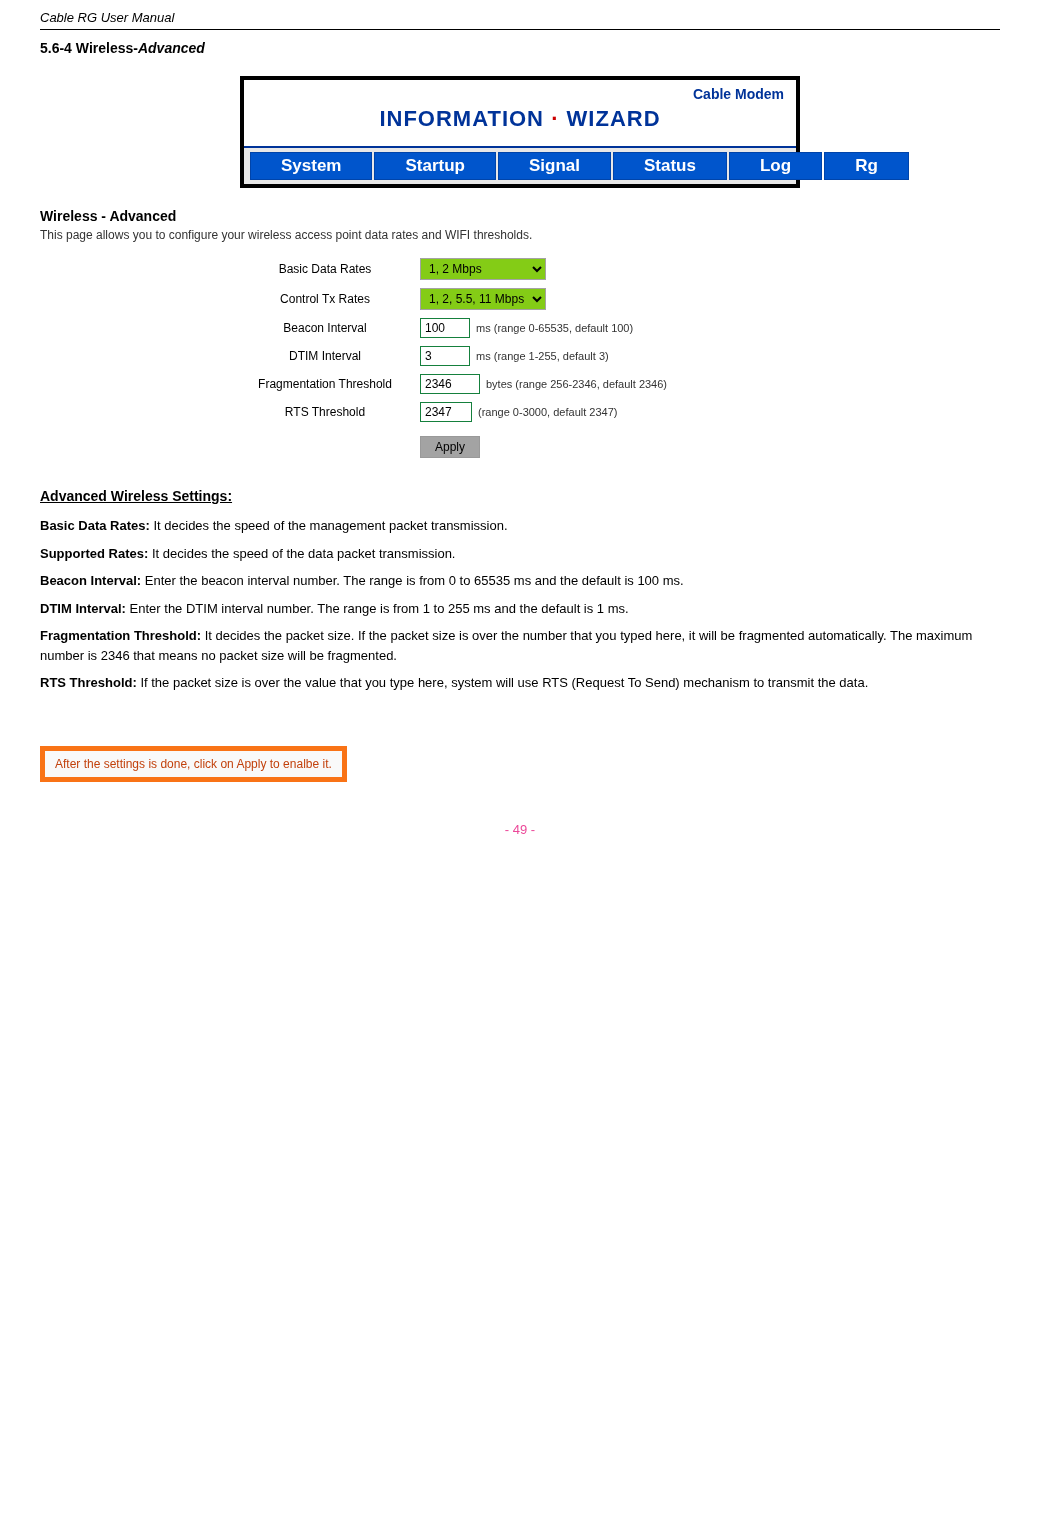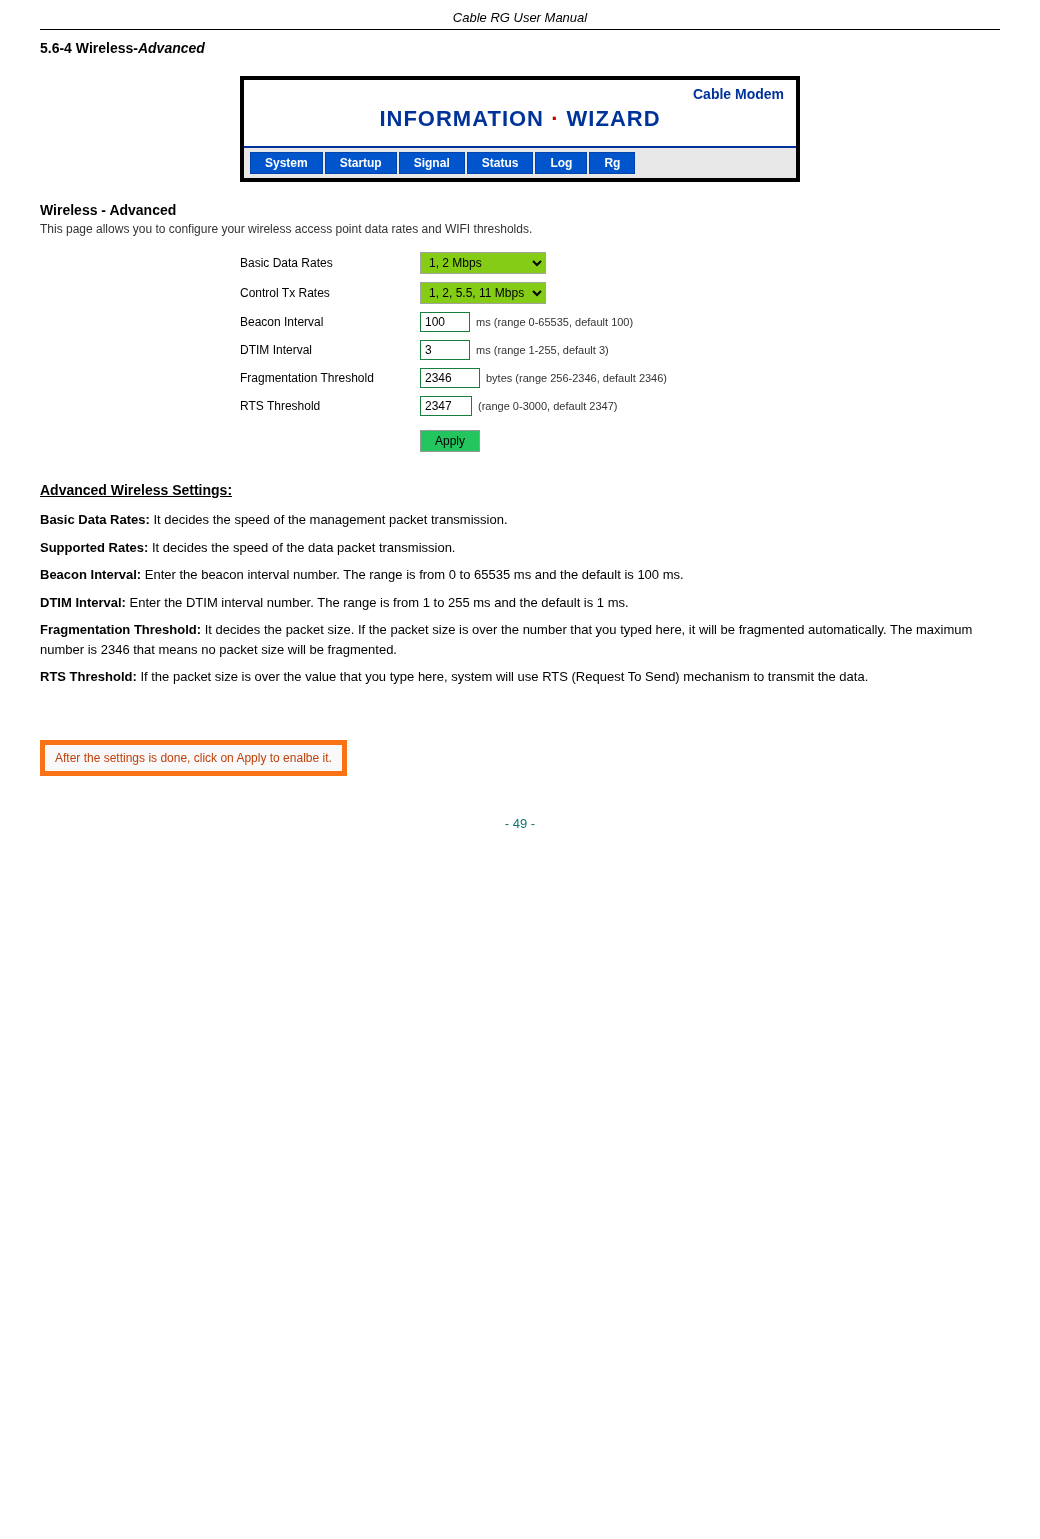--- a/index.html
+++ b/index.html
@@ -12,21 +12,21 @@
       min-height: 1539px;
       padding: 0;
     }
     .page-wrapper {
       width: 1040px;
       min-height: 1539px;
       padding: 10px 40px 40px 40px;
       position: relative;
     }
     .header-title {
-      text-align: center;
+      text-align: left;
       font-style: italic;
       font-size: 13px;
       color: #000;
       border-bottom: 1px solid #000;
       padding-bottom: 4px;
       margin-bottom: 10px;
     }
     .section-heading {
       font-weight: bold;
       font-size: 14px;
@@ -62,22 +62,22 @@
     .nav-bar {
       display: flex;
       background: #e8e8e8;
       padding: 4px 6px;
       gap: 2px;
     }
     .nav-btn {
       background: #0055cc;
       color: #fff;
       border: 1px solid #0044aa;
-      padding: 3px 14px;
-      font-size: 12px;
+      padding: 3px 30px;
+      font-size: 17px;
       font-weight: bold;
       cursor: pointer;
     }
 
     
     .wireless-section {
       margin: 20px 0 10px 0;
     }
     .wireless-title {
       font-size: 14px;
@@ -97,21 +97,21 @@
       width: 560px;
     }
     .form-row {
       display: flex;
       align-items: center;
       margin-bottom: 8px;
     }
     .form-label {
       width: 180px;
       font-size: 12px;
-      text-align: left;
+      text-align: center;
       padding-right: 10px;
     }
     .form-input-area {
       display: flex;
       align-items: center;
       gap: 6px;
     }
     .form-input-area input[type="text"] {
       border: 1px solid #15803d;
       padding: 2px 4px;
@@ -121,21 +121,21 @@
       border: 1px solid #a3a3a3;
       padding: 2px 4px;
       font-size: 12px;
       background: #84cc16;
     }
     .form-hint {
       font-size: 11px;
       color: #333;
     }
     .apply-btn {
-      background: #22c55e;
+      background: #a3a3a3;
       border: 1px solid #999;
       padding: 3px 14px;
       font-size: 12px;
       cursor: pointer;
       margin-top: 6px;
     }
 
     
     .settings-desc-section {
       margin: 30px 0 20px 0;
@@ -164,21 +164,21 @@
       color: #c2410c;
       margin-top: 33px;
       display: inline-block;
     }
 
     
     .page-footer {
       text-align: center;
       font-size: 13px;
       margin-top: 40px;
-      color: #0f766e;
+      color: #ec4899;
     }
   </style>
 </head>
 <body>
 
 <div class="page-wrapper">
   
   <div class="header-title">
     <span>Cable RG User Manual</span>
   </div>

